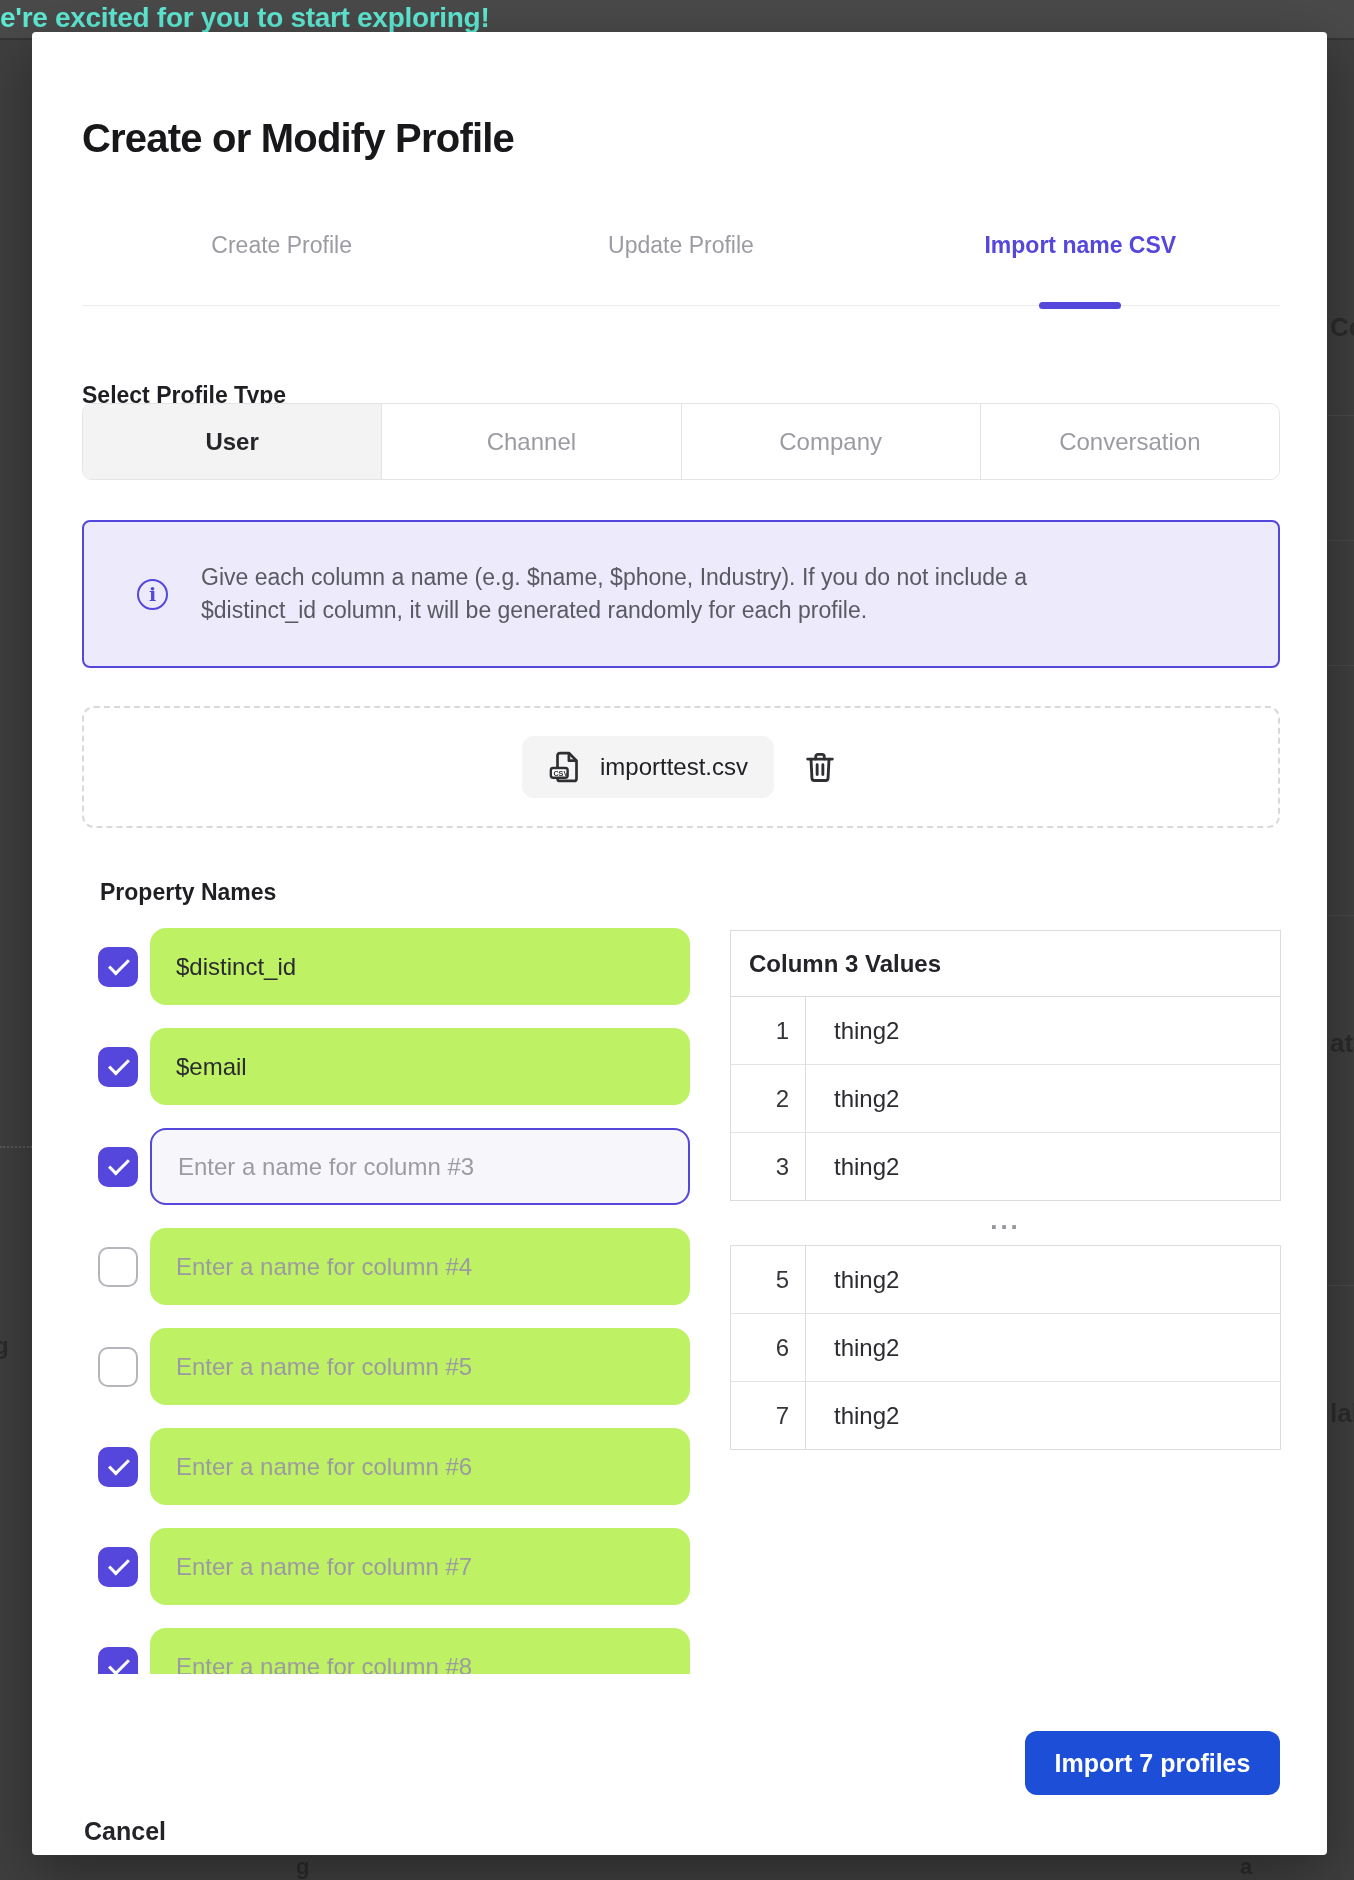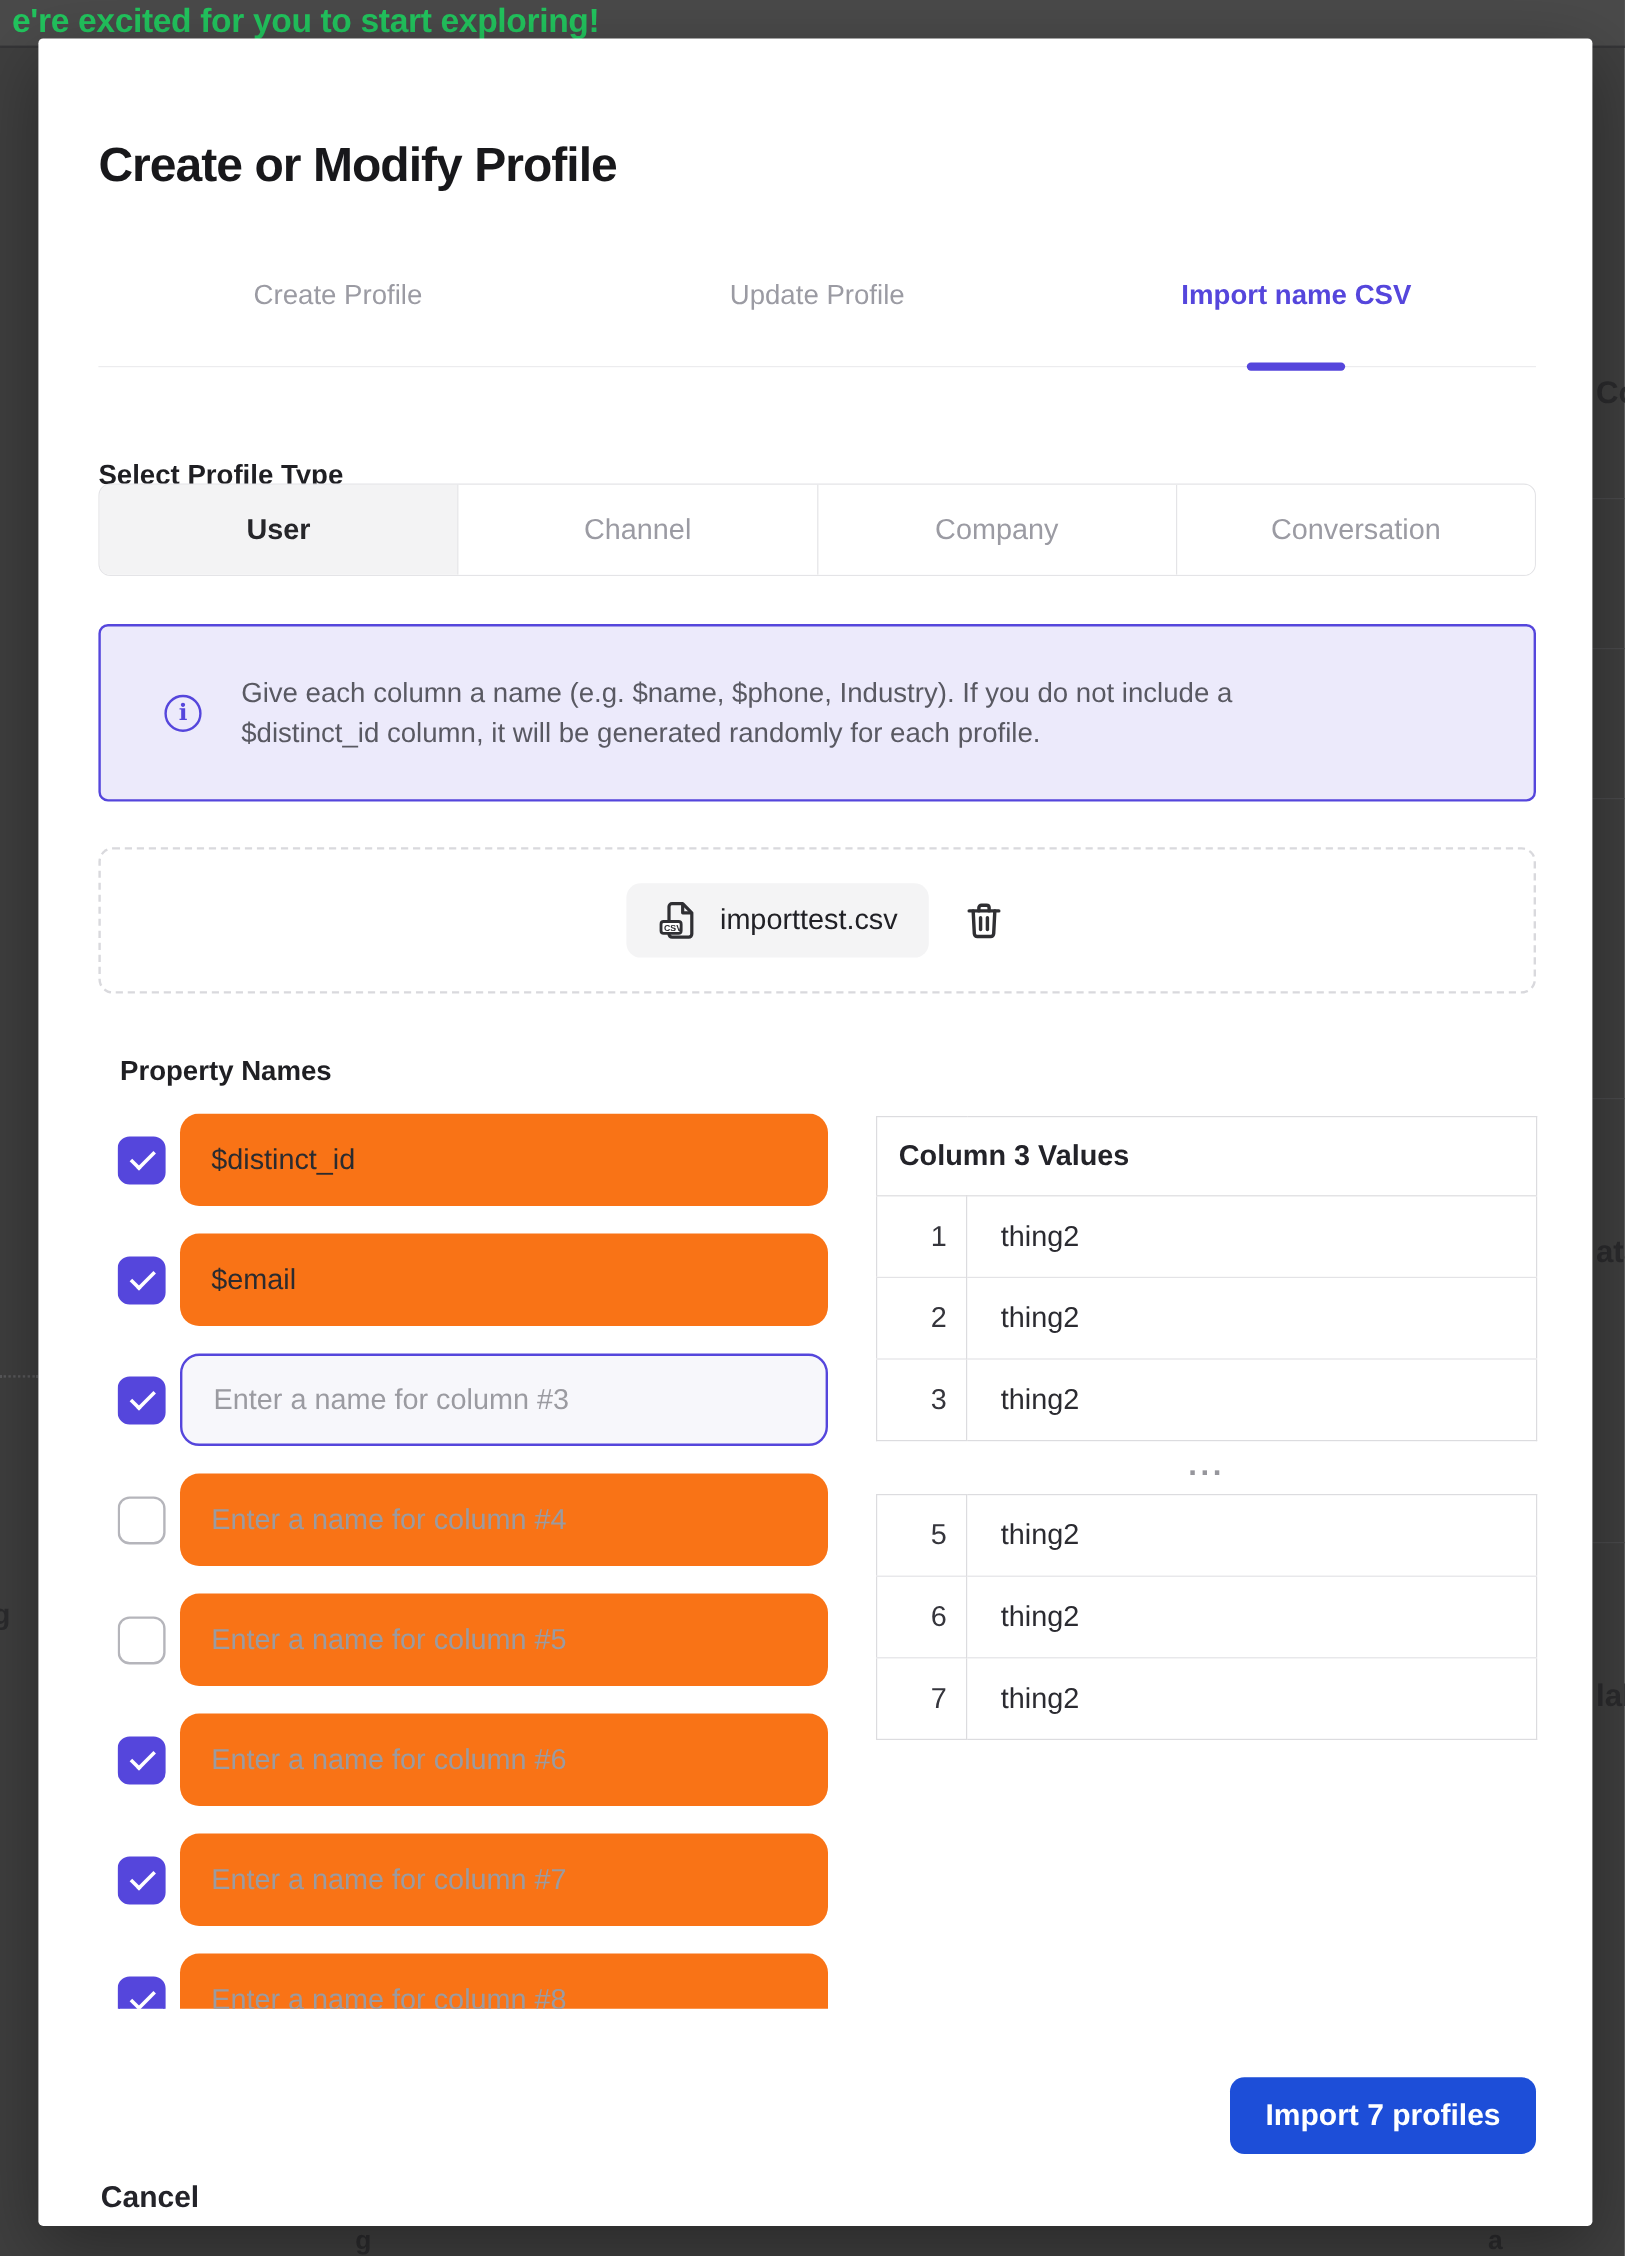--- a/index.html
+++ b/index.html
@@ -11,21 +11,21 @@
     -webkit-font-smoothing:antialiased;
   }
 
   
   .backdrop-band {
     position:absolute; left:0; top:0; width:1354px; height:40px;
     background:#4a4a4a; border-bottom:2px solid #353537;
   }
   .backdrop-band .frag-text {
     position:absolute; left:0; top:2px; font-size:28px; font-weight:700;
-    color:#22c55e; white-space:nowrap; letter-spacing:-0.3px;padding-left:10px;
+    color:#5eead4; white-space:nowrap; letter-spacing:-0.3px;
   }
   .edge-frag {
     position:absolute; color:#2b2b2d; font-weight:700; font-size:26px;
     white-space:nowrap;
   }
   .edge-line { position:absolute; left:1327px; width:27px; height:0; border-top:1.5px solid #4a4a4c; }
   .left-dotted { position:absolute; left:0; top:1146px; width:32px; border-top:2px dotted #5a5a5c; }
 
   
   .modal {
@@ -114,21 +114,21 @@
     border:2.5px solid #b5b5bb; flex-shrink:0; position:relative; cursor:pointer;
   }
   .checkbox.checked { background:#5546dc; border-color:#5546dc; }
   .checkbox.checked::after {
     content:""; position:absolute; left:9px; top:10px; width:17px; height:8px;
     border-left:3.5px solid #fff; border-bottom:3.5px solid #fff;
     transform:rotate(-45deg);
   }
   .prop-input {
     margin-left:12px; width:540px; height:77px; border-radius:16px;
-    background:#f97316; border:none; outline:none;
+    background:#bef264; border:none; outline:none;
     font-family:"Liberation Sans", sans-serif;
     font-size:24px; color:#2b2b2f; padding:0 26px;
   }
   .prop-input::placeholder { color:#9b9ba1; }
   .prop-input.focused { border:2.5px solid #5546dc; background:#f7f7fb; }
 
   
   .values-table {
     position:absolute; left:698px; width:551px;
     border-collapse:collapse; font-size:24px; background:#fff;

